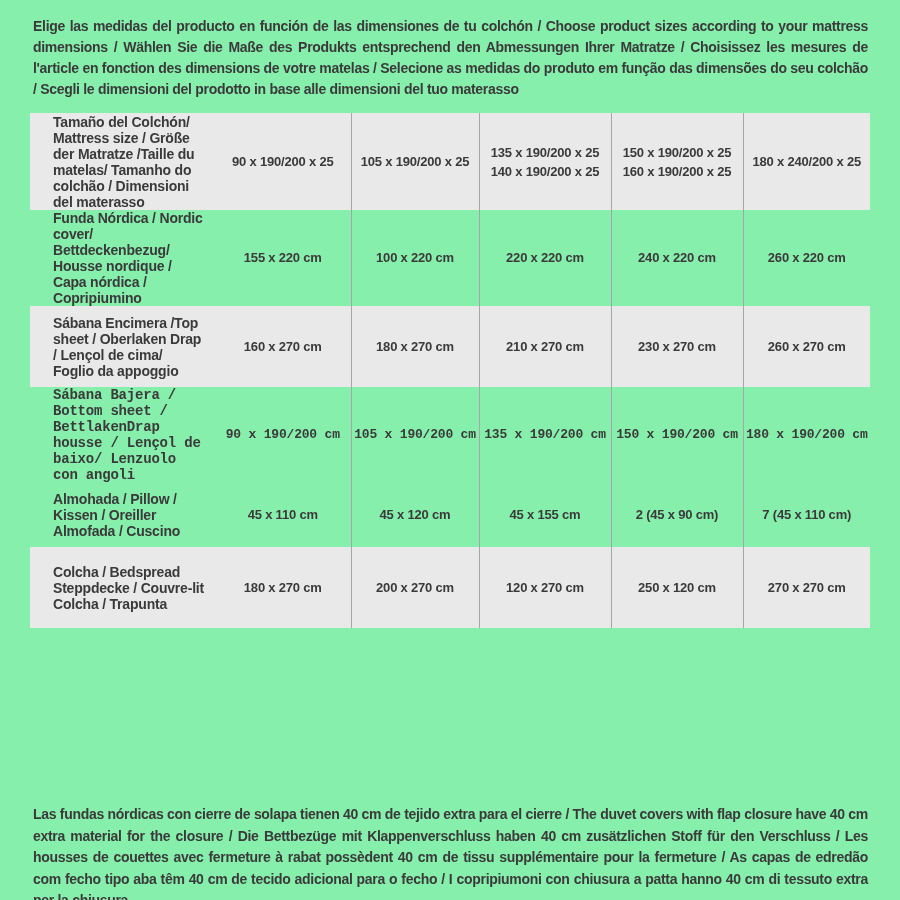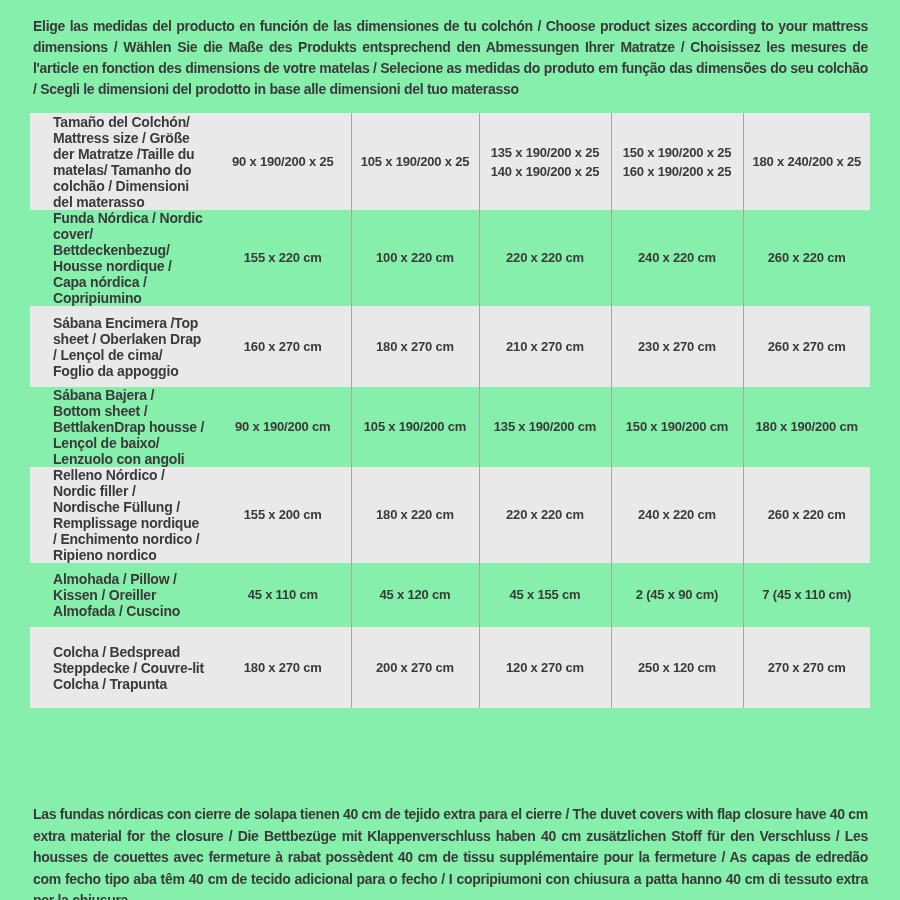--- a/index.html
+++ b/index.html
@@ -55,21 +55,21 @@
   .size-table td.val {
     text-align: center;
   }
   .size-table td.divided {
     border-left: 1px solid #a6a6a6;
   }
   tr.shade { background: #e9e9e9; }
   tr.r0 { height: 97px; }
   tr.r1 { height: 86px; }
   tr.r2 { height: 81px; }
-  tr.r3 { height: 74px; }
+  tr.r3 { height: 74px; font-family: Liberation Mono, monospace; }
   tr.r4 { height: 93px; }
   tr.r5 { height: 64px; }
   tr.r6 { height: 81px; }
   tr.r7 { height: 77px; }
   .two-line div { line-height: 19px; }
   .footnote {
     position: absolute;
     top: 804px;
     left: 0;
     margin: 0;
@@ -133,28 +133,20 @@
 
     <tr class="r3">
       <td class="label">Sábana Bajera / Bottom sheet / BettlakenDrap housse / Lençol de baixo/ Lenzuolo con angoli</td>
       <td class="val">90 x 190/200 cm</td>
       <td class="val divided">105 x 190/200 cm</td>
       <td class="val divided">135 x 190/200 cm</td>
       <td class="val divided">150 x 190/200 cm</td>
       <td class="val divided">180 x 190/200 cm</td>
     </tr>
 
-    <tr class="r4 shade">
-      <td class="label">Relleno Nórdico / Nordic filler / Nordische Füllung / Remplissage nordique / Enchimento nordico / Ripieno nordico</td>
-      <td class="val">155 x 200 cm</td>
-      <td class="val divided">180 x 220 cm</td>
-      <td class="val divided">220 x 220 cm</td>
-      <td class="val divided">240 x 220 cm</td>
-      <td class="val divided">260 x 220 cm</td>
-    </tr>
 
     <tr class="r5">
       <td class="label">Almohada / Pillow / Kissen / Oreiller Almofada / Cuscino</td>
       <td class="val">45 x 110 cm</td>
       <td class="val divided">45 x 120 cm</td>
       <td class="val divided">45 x 155 cm</td>
       <td class="val divided">2 (45 x 90 cm)</td>
       <td class="val divided">7 (45 x 110 cm)</td>
     </tr>
 

